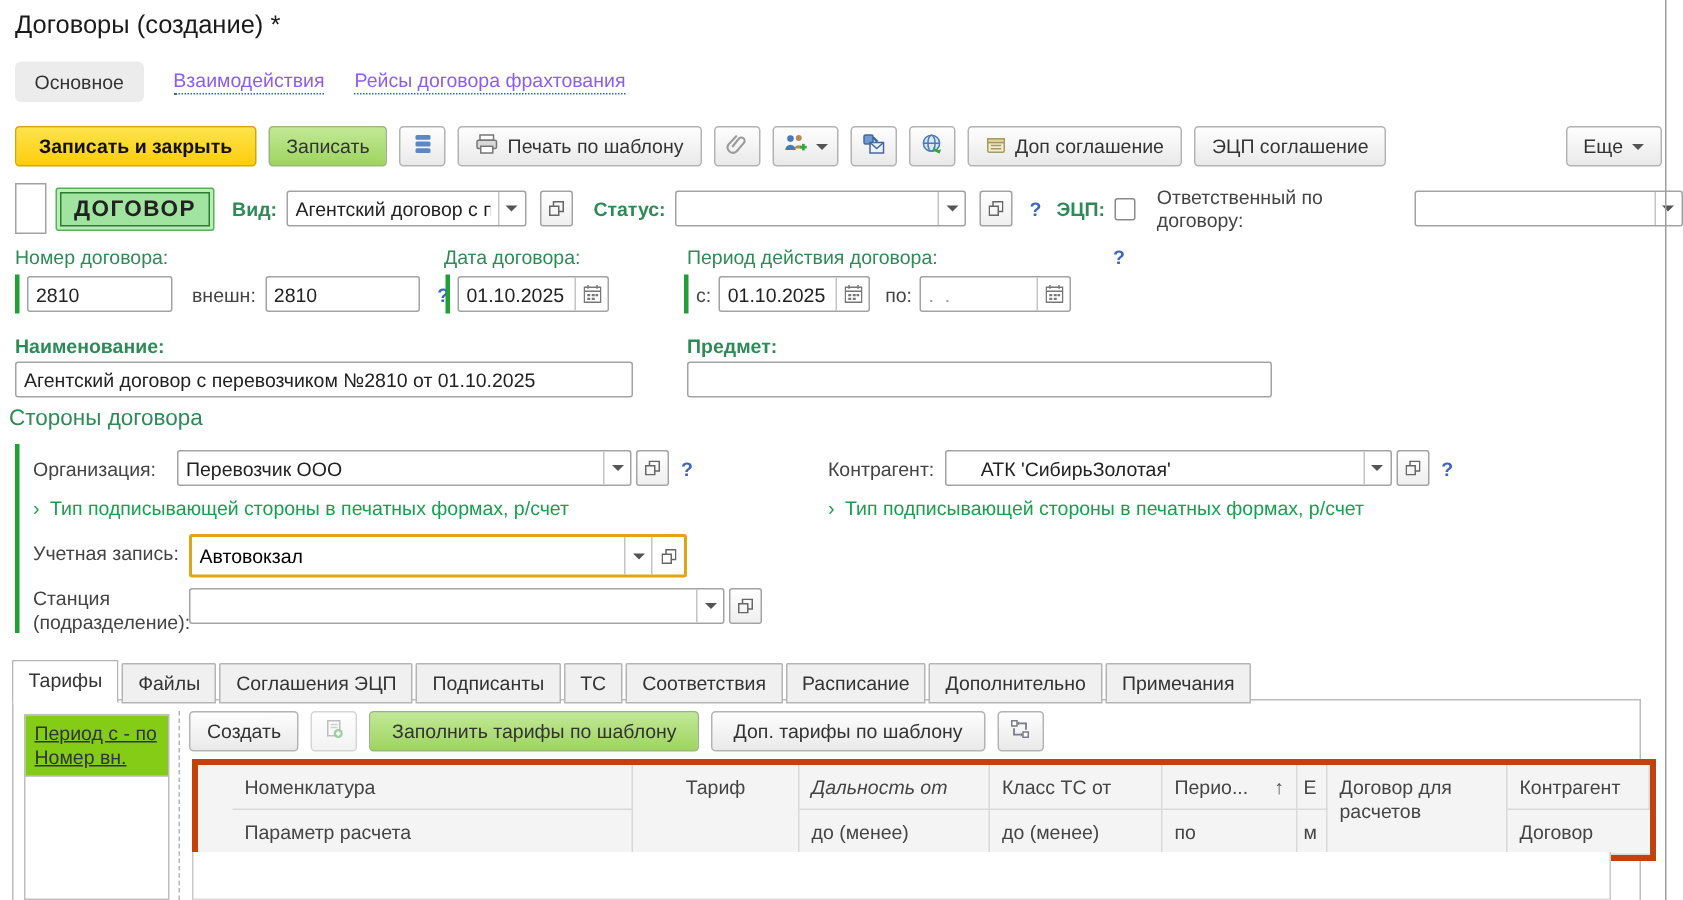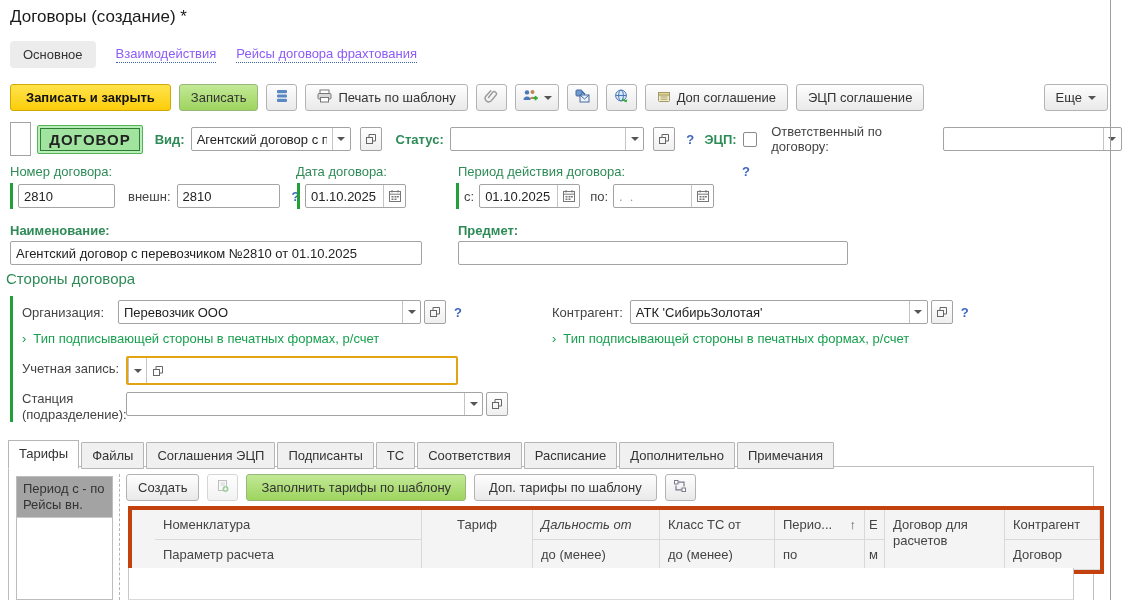--- a/index.html
+++ b/index.html
@@ -54,21 +54,21 @@
   .focus-frame .ddbtn, .focus-frame .opensec { border-left:1px solid #c4c4c4; align-self:stretch; display:flex; align-items:center; justify-content:center; }
   .focus-frame .opensec { width:22px; flex:0 0 22px; }
 
   
   .tabs { display:flex; align-items:flex-end; }
   .tab { background:#f0f0f0; border:1px solid #b5b5b5; padding:5px 10px 5px; margin-right:2px; cursor:pointer; position:relative; z-index:2; border-radius:1px 1px 0 0; }
   .tab.active { background:#fff; border-bottom-color:#fff; padding-bottom:7px; }
 
   .panel { border:1px solid #bdbdbd; border-bottom:none; background:#fff; }
   .sidelist { border:1px solid #bdbdbd; background:#fff; }
-  .sidelist .hdr { background:#a3a3a3; border-bottom:1px solid #c9c9c9; padding:4px 6px; line-height:16px; color:#333; }
+  .sidelist .hdr { background:#84cc16; border-bottom:1px solid #c9c9c9; padding:4px 6px; line-height:16px; color:#333;text-decoration:underline; }
   .splitter { border-left:1px dashed #b5b5b5; width:0; }
 
   
   .tgrid { display:grid; grid-template-columns:267px 111px 127px 115px 90px 20px 120px 95px; border:4px solid #c2410c; background:#f4f4f4;padding-left:23px; }
   .tcell { padding:7px 8px; border-right:1px solid #d9d9d9; border-bottom:1px solid #d9d9d9; color:#444; overflow:hidden; white-space:nowrap; }
   .tcell:last-child { border-right:none; }
   .tbody { border-left:1px solid #c9c9c9; border-right:1px solid #c9c9c9; border-bottom:1px solid #d9d9d9; background:#fff; }
 
   .win-border { border-left:1px solid #9f9f9f; }
 </style>
@@ -292,21 +292,21 @@
     <button class="openbtn">
         <svg width="10" height="10">
           <rect x="0.5" y="3.5" width="6" height="6" fill="none" stroke="#666"></rect>
           <path d="M3 3.5 V0.5 H9.5 V7 H6.5" fill="none" stroke="#666"></path>
         </svg>
       </button>
     <span class="help" style="margin-left:8px;">?</span>
   </div>
   <div class="abs grp" style="left:552px; top:299px; height:26px;">
     <span style="color:#444; margin-right:7px;">Контрагент:</span>
-    <div class="fld" style="width:298px;">
+    <div class="fld" style="width:298px;padding-left:18px;">
       <input value="АТК 'СибирьЗолотая'" style="">
       <div class="ddbtn">
           <span class="dd-caret"></span>
         </div>
     </div>
     <button class="openbtn">
         <svg width="10" height="10">
           <rect x="0.5" y="3.5" width="6" height="6" fill="none" stroke="#666"></rect>
           <path d="M3 3.5 V0.5 H9.5 V7 H6.5" fill="none" stroke="#666"></path>
         </svg>
@@ -318,20 +318,21 @@
     <span class="chev">›</span>
     <span>Тип подписывающей стороны в печатных формах, р/счет</span>
   </div>
   <div class="abs glink" style="left:552px; top:331px;">
     <span class="chev">›</span>
     <span>Тип подписывающей стороны в печатных формах, р/счет</span>
   </div>
 
   <div class="abs" style="left:22px; top:361px; color:#444;">Учетная запись:</div>
   <div class="abs focus-frame" style="left:126px; top:356px; width:332px;">
+    <input value="Автовокзал" style="">
     <div class="ddbtn">
         <span class="dd-caret"></span>
       </div>
     <div class="opensec">
         <svg width="10" height="10">
           <rect x="0.5" y="3.5" width="6" height="6" fill="none" stroke="#666"></rect>
           <path d="M3 3.5 V0.5 H9.5 V7 H6.5" fill="none" stroke="#666"></path>
         </svg>
       </div>
   </div>
@@ -365,21 +366,21 @@
     <div class="tab">Расписание</div>
     <div class="tab">Дополнительно</div>
     <div class="tab">Примечания</div>
   </div>
 
   <div class="abs panel" style="left:8px; top:466px; width:1086px; height:134px;"></div>
 
   <div class="abs sidelist" style="left:16px; top:476px; width:97px; height:124px;">
     <div class="hdr">
       <div>Период с - по</div>
-      <div>Рейсы вн.</div>
+      <div>Номер вн.</div>
     </div>
   </div>
   <div class="abs splitter" style="left:119px; top:474px; height:126px;"></div>
 
   <div class="abs grp" style="left:126px; top:474px; gap:8px;">
     <button class="btn">Создать</button>
     <button class="btn icon-only disabled">
       <span><svg width="13" height="14">
             <rect x="2.5" y="1.5" width="8" height="10" fill="#f5f5f5" stroke="#8a8a8a"></rect>
             <line x1="4.5" y1="4" x2="9" y2="4" stroke="#aaa"></line>

